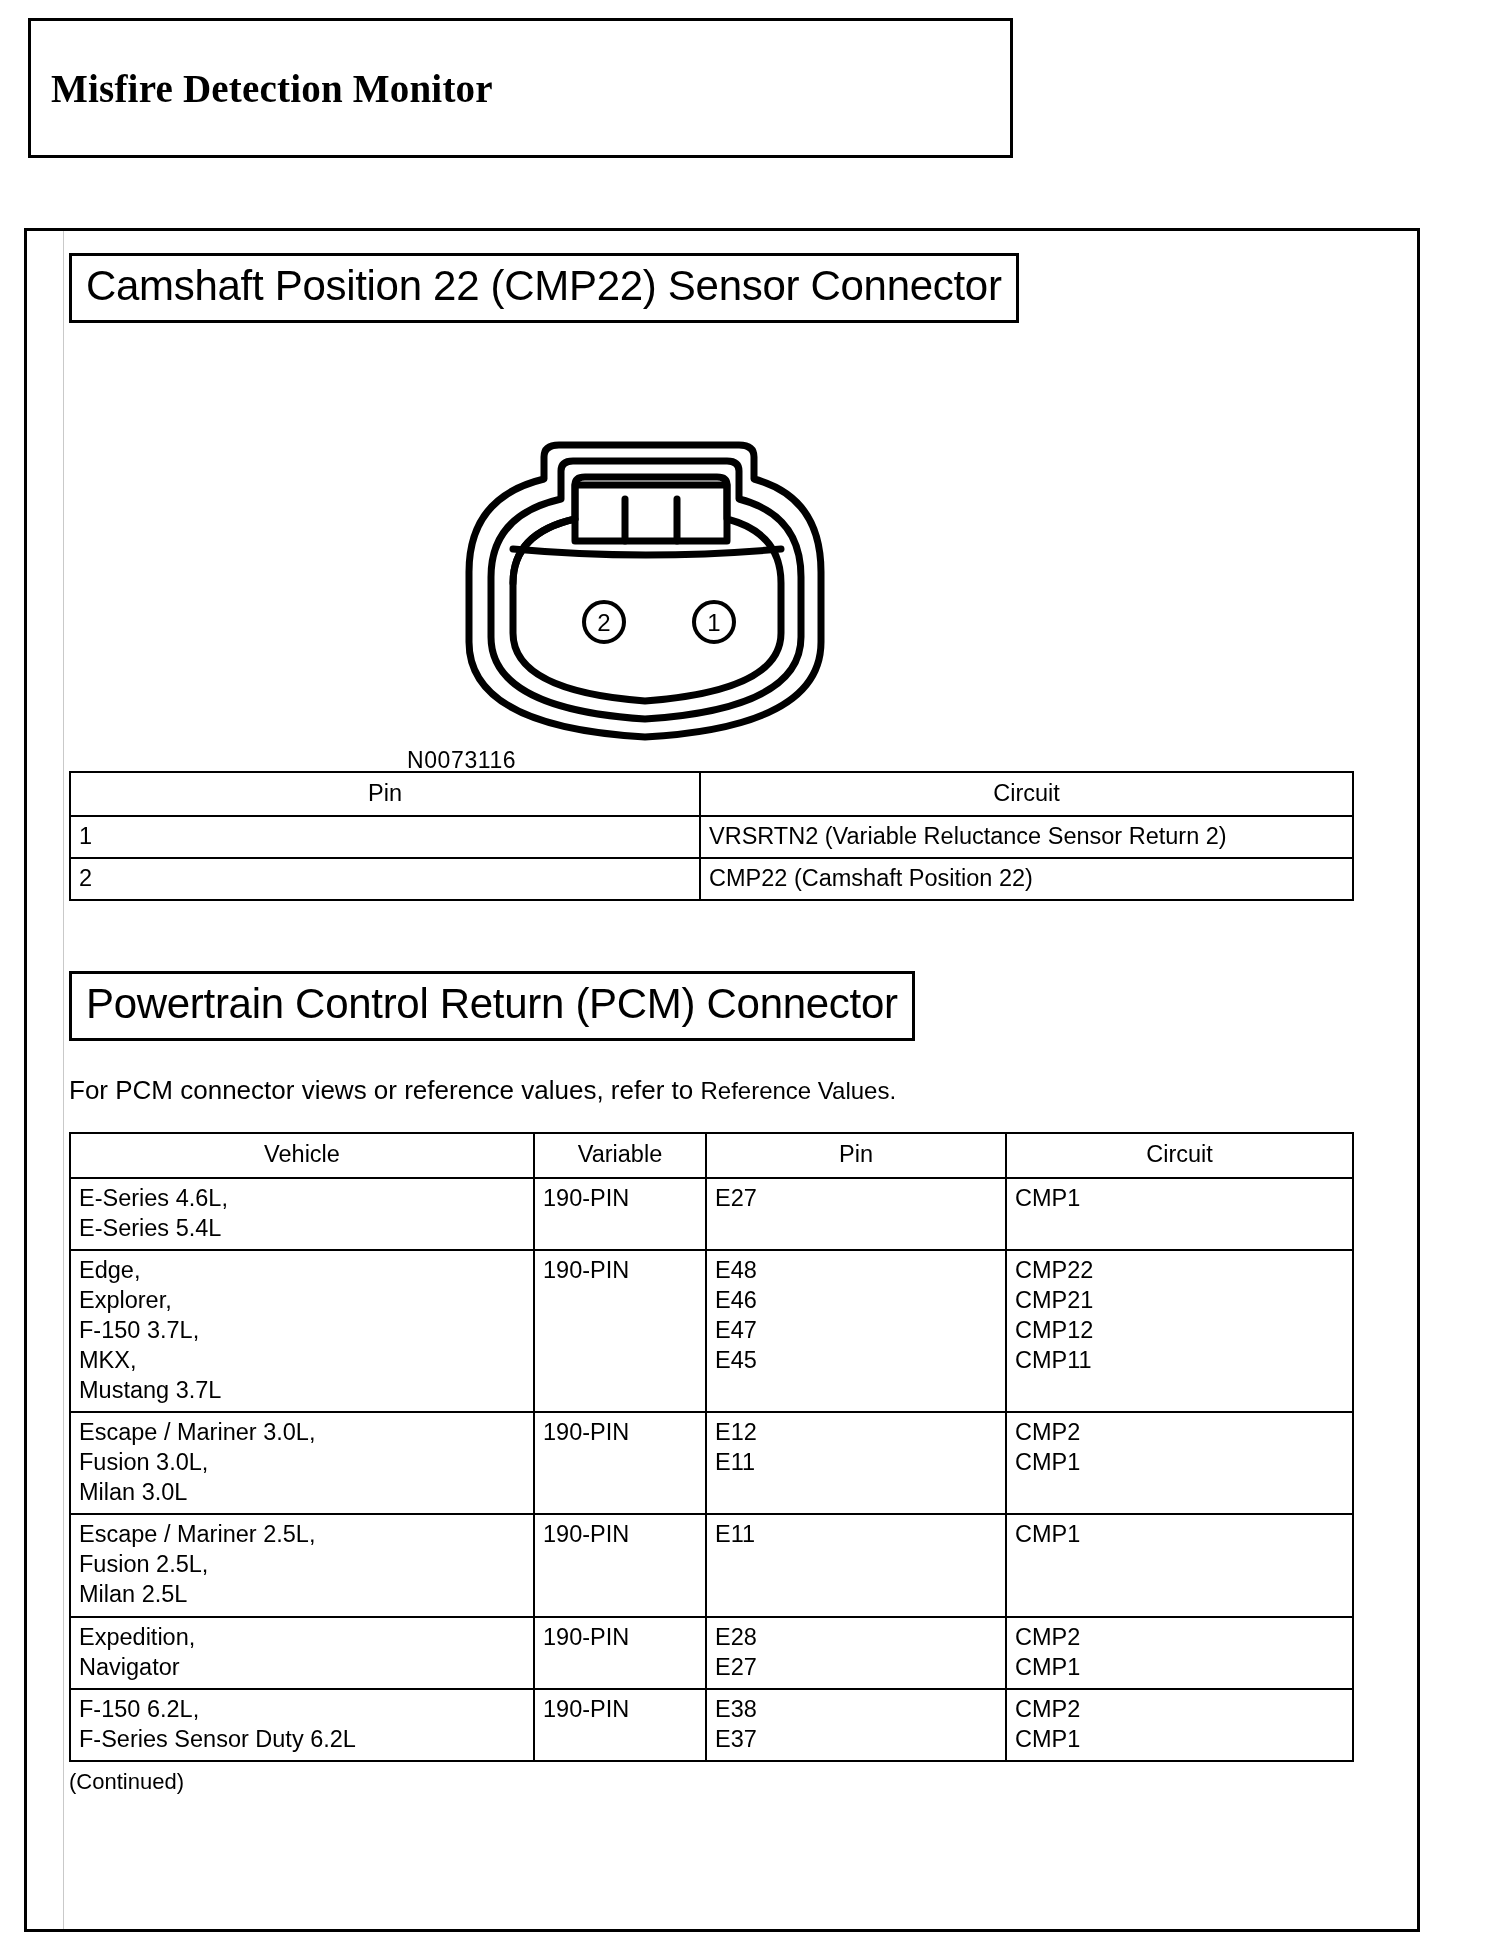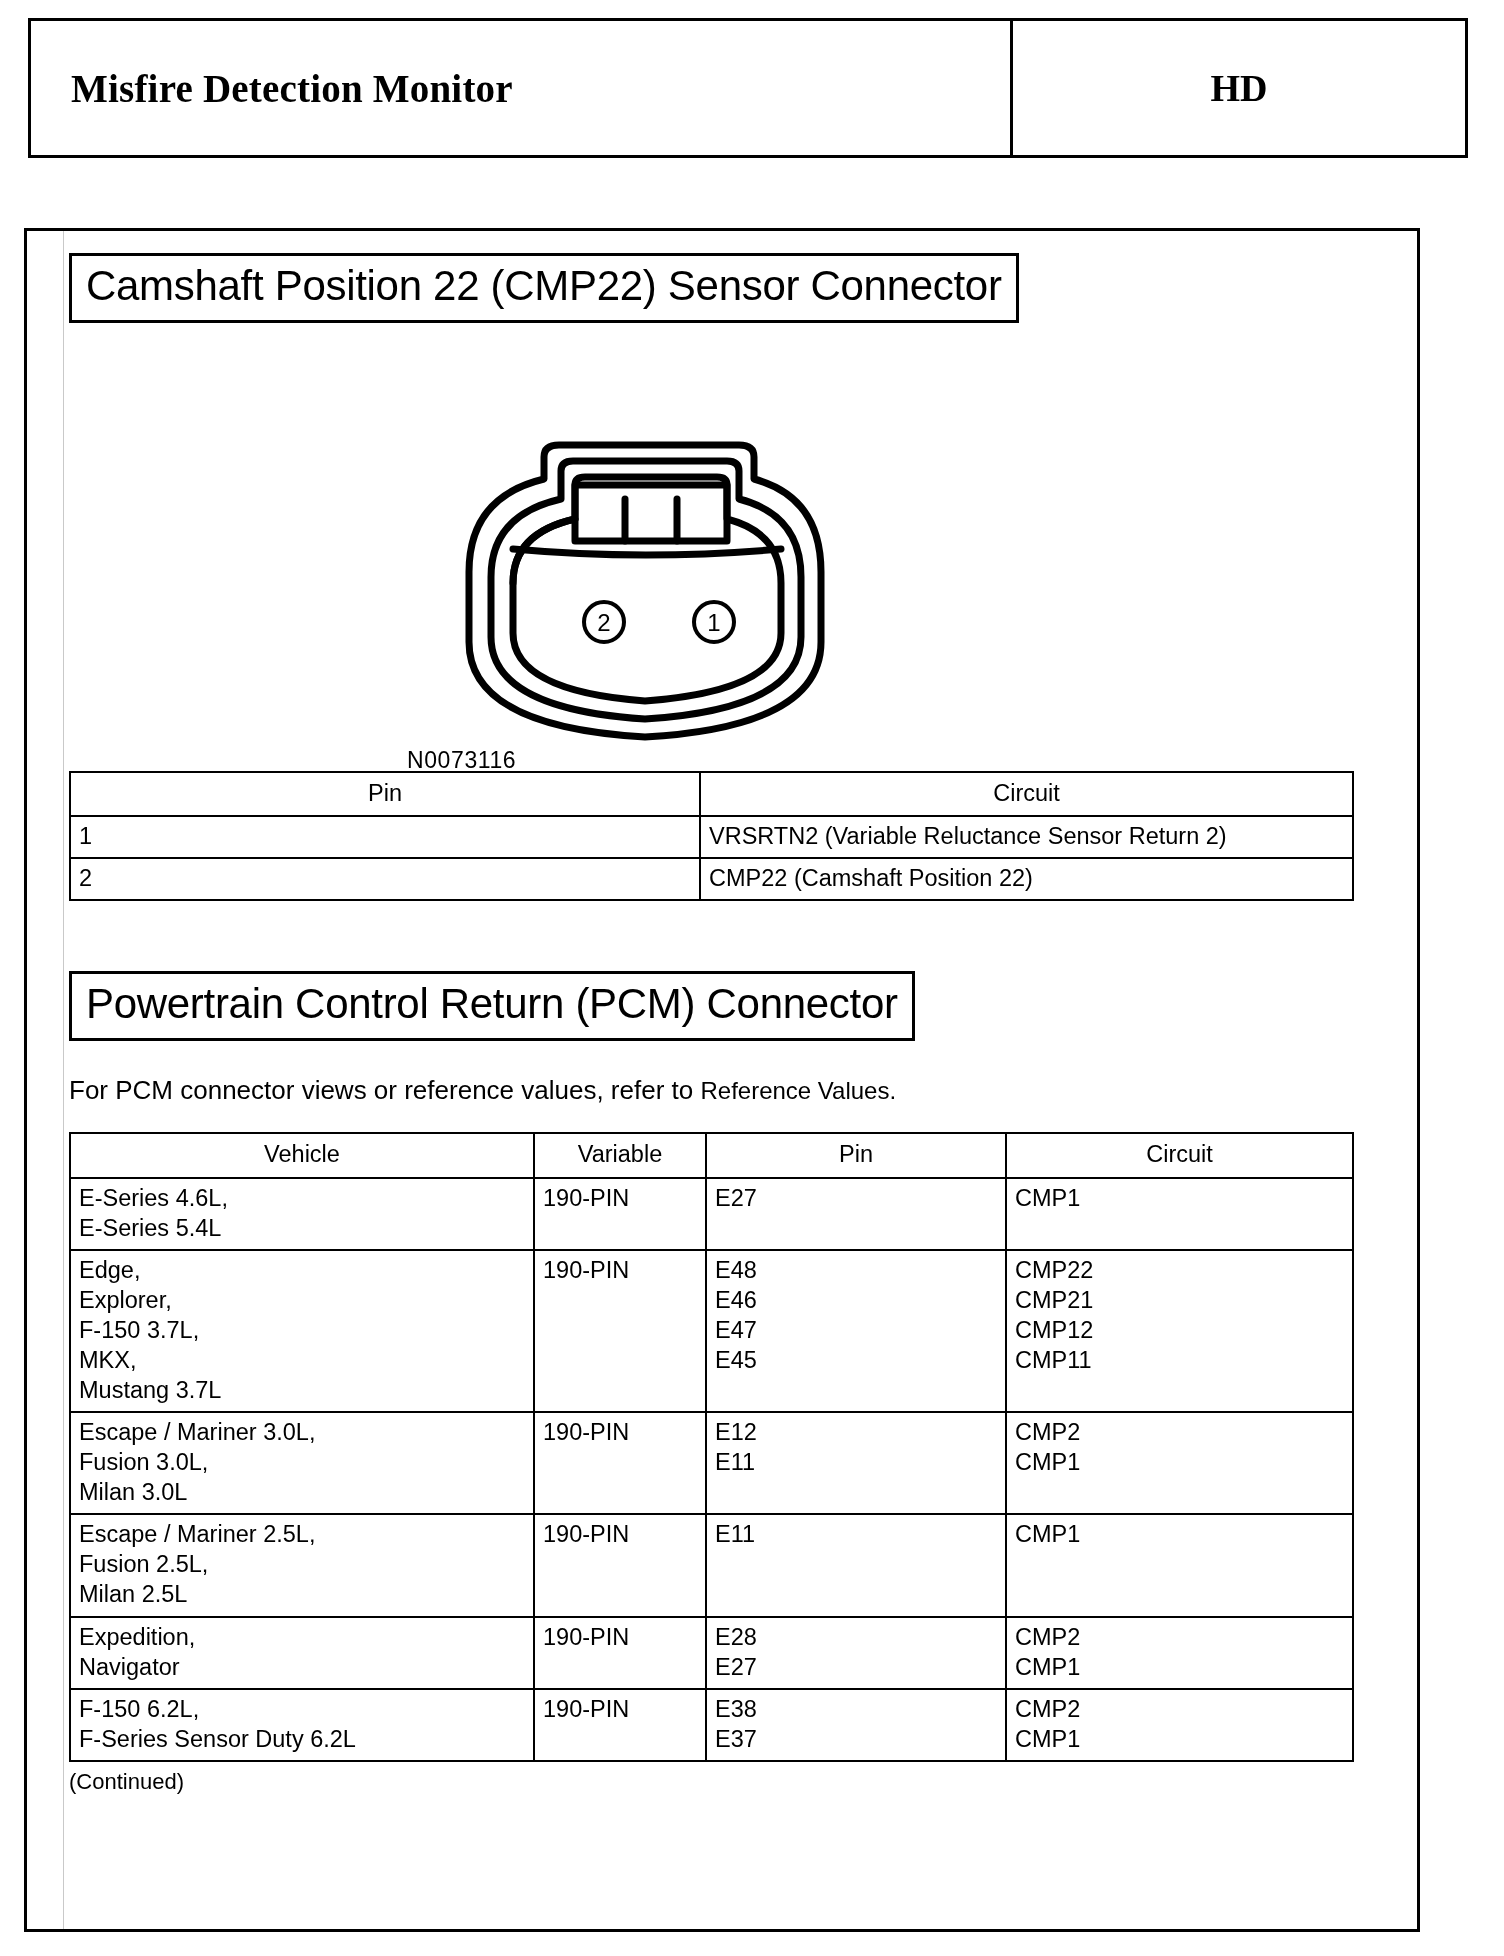--- a/index.html
+++ b/index.html
@@ -25,21 +25,21 @@
     height: 140px;
     display: flex;
     box-sizing: border-box;
   }
   .header-title-cell {
     width: 985px;
     border: 3px solid #000;
     box-sizing: border-box;
     display: flex;
     align-items: center;
-    padding-left: 40px;
+    padding-left: 20px;
   }
   .header-title-cell .htxt {
     font-family: "Liberation Serif", serif;
     font-weight: bold;
     font-size: 39px;
     letter-spacing: 0.2px;
   }
   .header-code-cell {
     width: 455px;
     border: 3px solid #000;
@@ -163,23 +163,20 @@
     margin-top: 7px;
   }
   .spacer-md { height: 70px; }
 </style>
 </head>
 <body>
 
 <div class="header-row">
   <div class="header-title-cell">
     <span class="htxt">Misfire Detection Monitor</span>
-  </div>
-  <div class="header-code-cell">
-    <span class="ctxt">HD</span>
   </div>
 </div>
 
 <div class="body-frame">
   <div class="inner-left-rule"></div>
 
   <div class="content">
 
     
     <div class="section-title">Camshaft Position 22 (CMP22) Sensor Connector</div>

